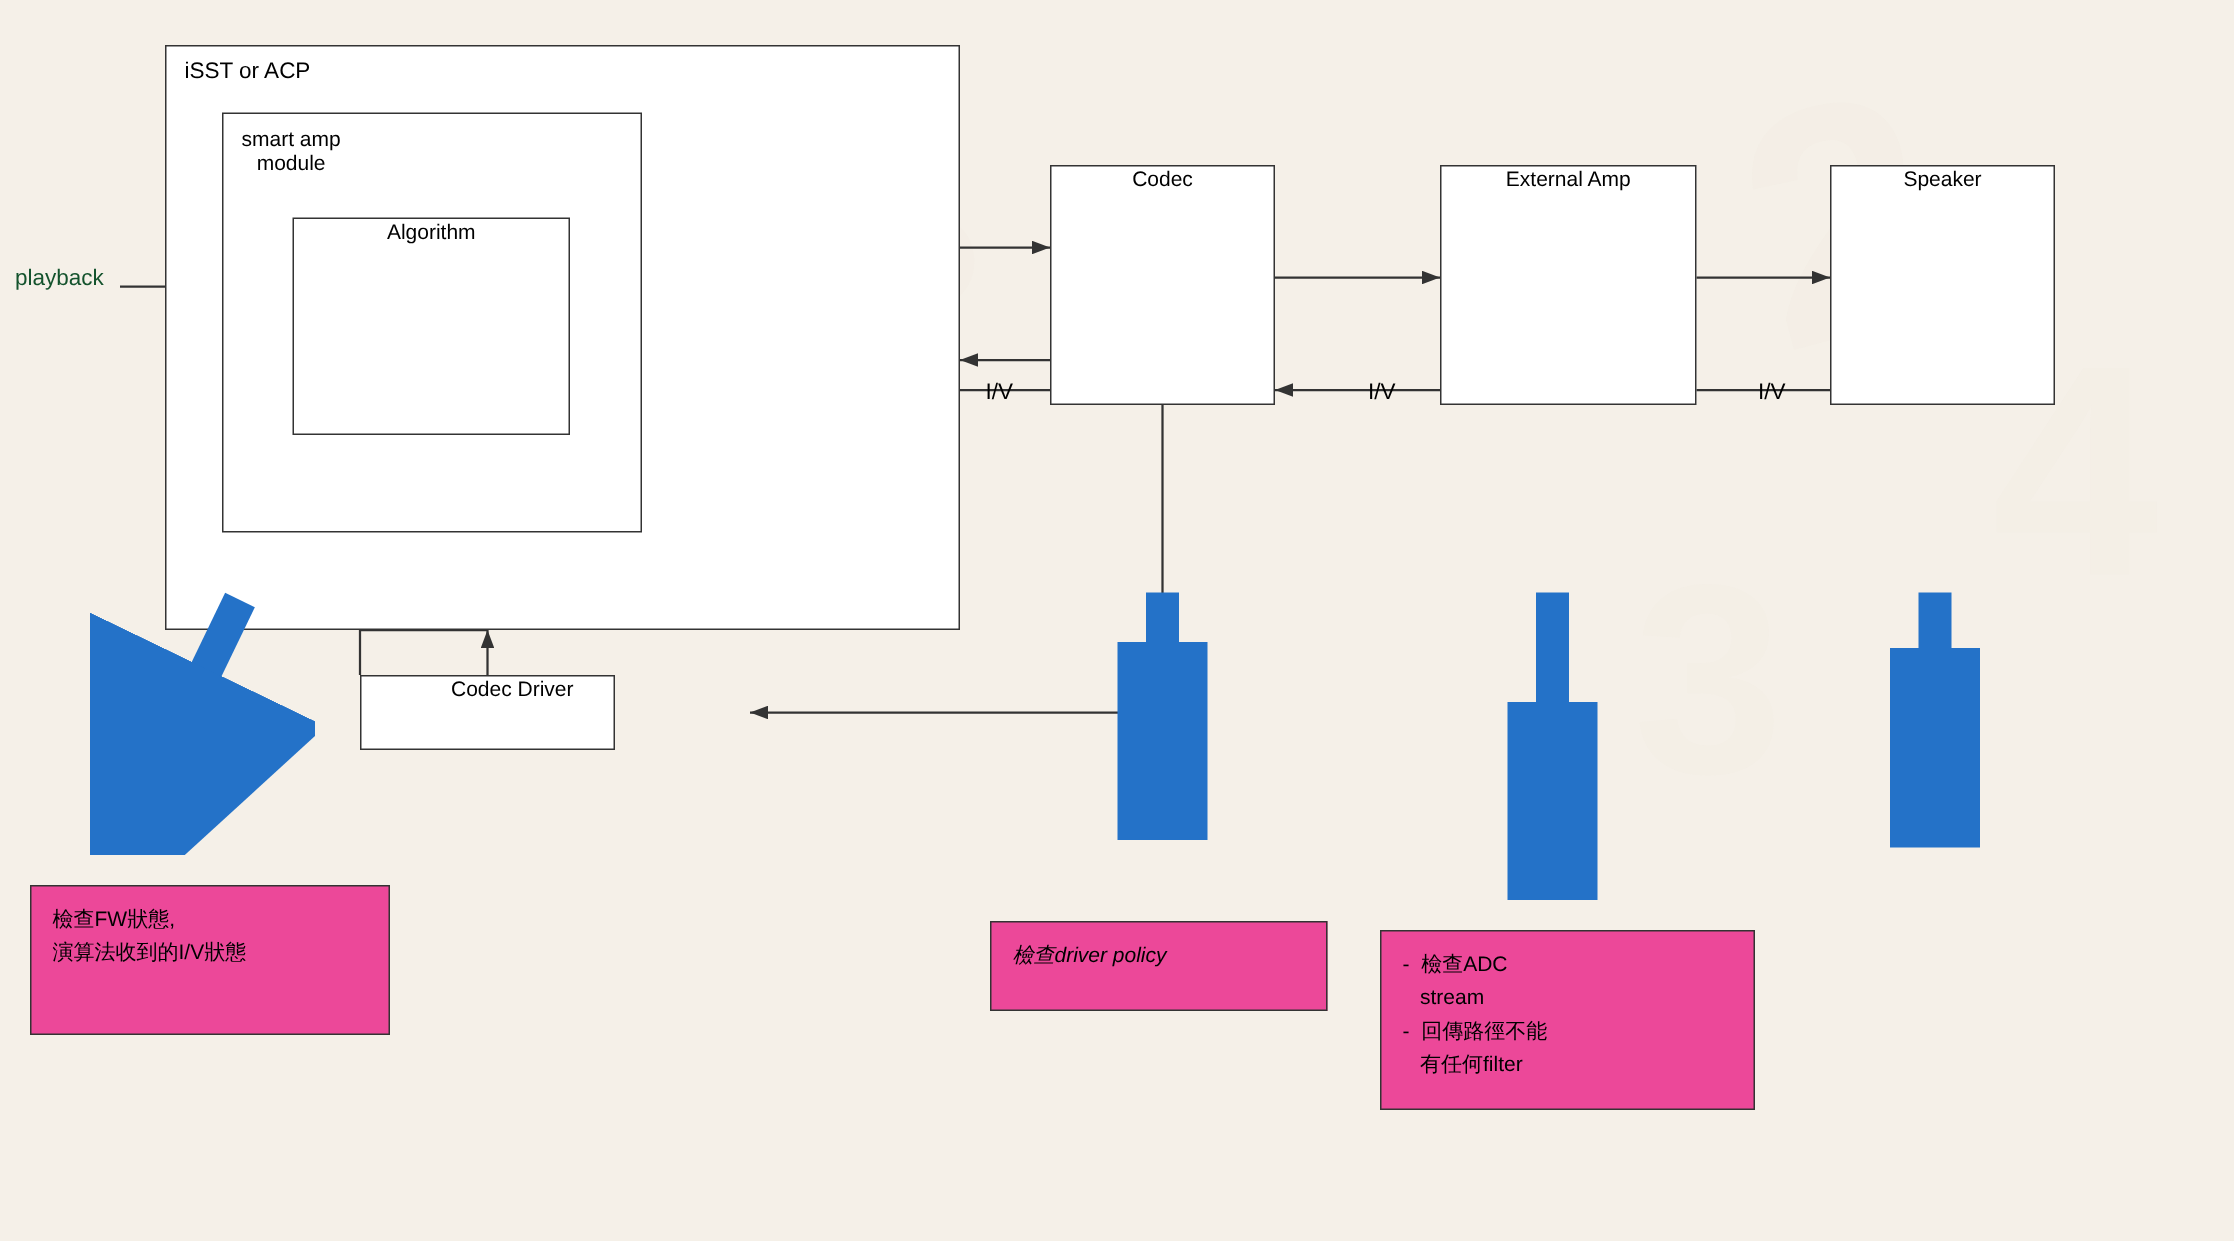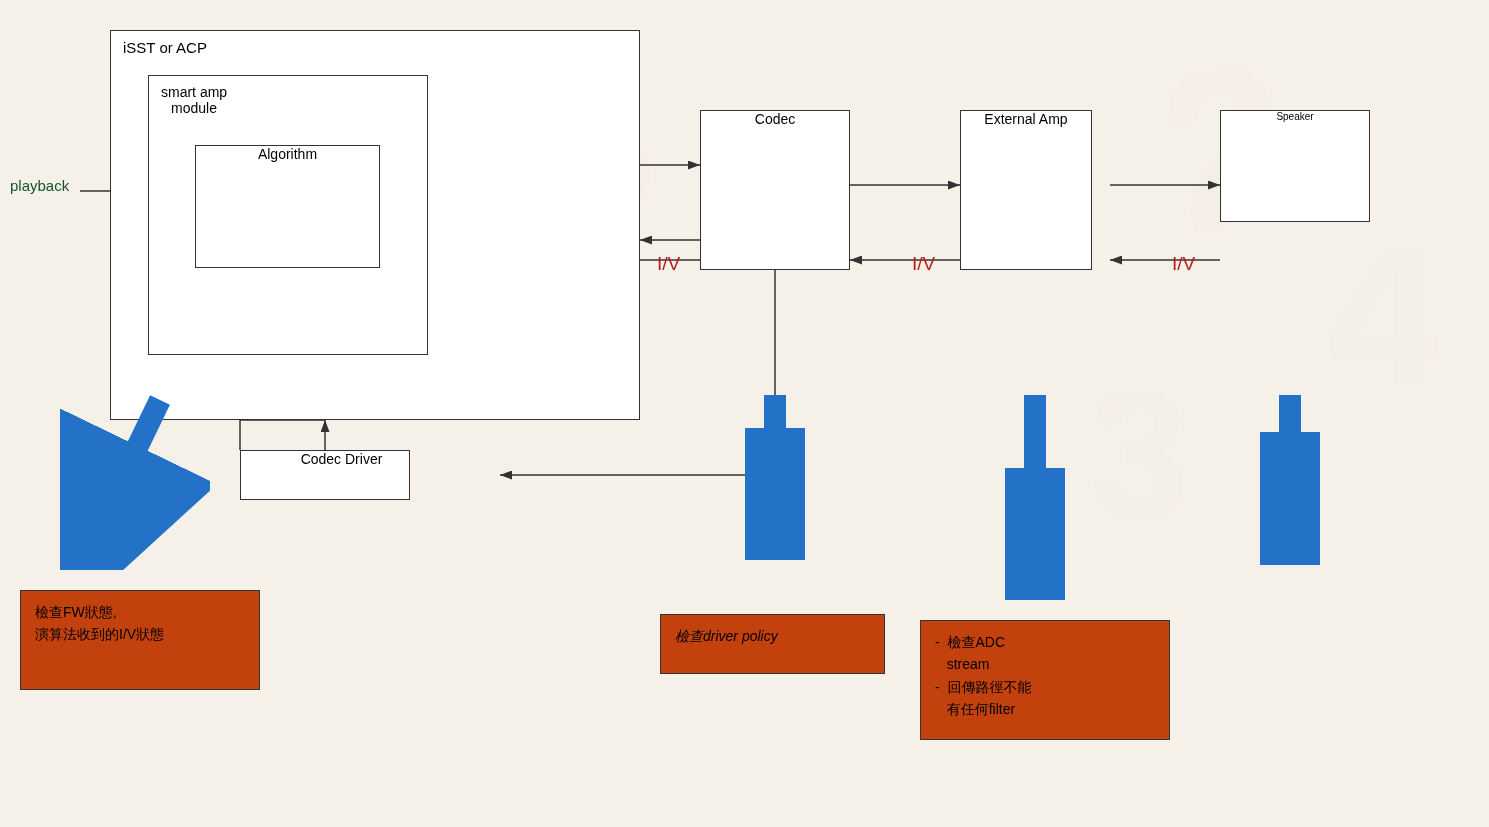--- a/index.html
+++ b/index.html
@@ -50,29 +50,29 @@
       left: 0;
       width: 1489px;
       height: 827px;
       z-index: 1;
       pointer-events: none;
     }
 
     
     .label {
       position: absolute;
-      font-size: 19px;
-      color: #b91c1c;
+      font-size: 15px;
+      color: #000000;
       z-index: 3;
     }
 
     
     .info-box {
       position: absolute;
-      background: #c2410c;
+      background: #ec4899;
       border: 1.5px solid #333;
       padding: 10px 14px;
       font-size: 14px;
       line-height: 1.6;
       z-index: 2;
     }
 
     
     .blue-arrow-svg {
       position: absolute;
@@ -98,34 +98,34 @@
   <div class="watermark" style="left: 550px; top: 100px; font-size: 180px; opacity:0.09;">?</div>
 
   <div class="box" style="left: 110px; top: 30px; width: 530px; height: 390px; font-size:15px; align-items:flex-start; justify-content:flex-start; padding: 8px 12px; font-weight:normal;">
     <span>iSST or ACP</span>
   </div>
 
   <div class="box" style="left: 148px; top: 75px; width: 280px; height: 280px; font-size:14px; align-items:flex-start; justify-content:flex-start; padding: 8px 12px;">
     <span>smart amp<br>module</span>
   </div>
 
-  <div class="box" style="left: 195px; top: 145px; width: 185px; height: 123px; font-size:14px;">
+  <div class="box" style="left: 195px; top: 145px; width: 185px; height: 145px; font-size:14px;">
     <span>Algorithm</span>
   </div>
 
   <div class="box" style="left: 700px; top: 110px; width: 150px; height: 160px; font-size:14px;">
     <span>Codec</span>
   </div>
 
-  <div class="box" style="left: 960px; top: 110px; width: 132px; height: 160px; font-size:14px;">
+  <div class="box" style="left: 960px; top: 110px; width: 171px; height: 160px; font-size:14px;">
     <span>External
 Amp</span>
   </div>
 
-  <div class="box" style="left: 1220px; top: 110px; width: 150px; height: 112px; font-size:10px;">
+  <div class="box" style="left: 1220px; top: 110px; width: 150px; height: 160px; font-size:14px;">
     <span>Speaker</span>
   </div>
 
   <div class="box" style="left: 240px; top: 450px; width: 170px; height: 50px; font-size:14px;padding-left:33px;">
     <span>Codec Driver</span>
   </div>
 
   <div class="playback-label" style="left: 10px; top: 177px;">playback</div>
 
   <div class="label" style="left: 657px; top: 253px;">I/V</div>

